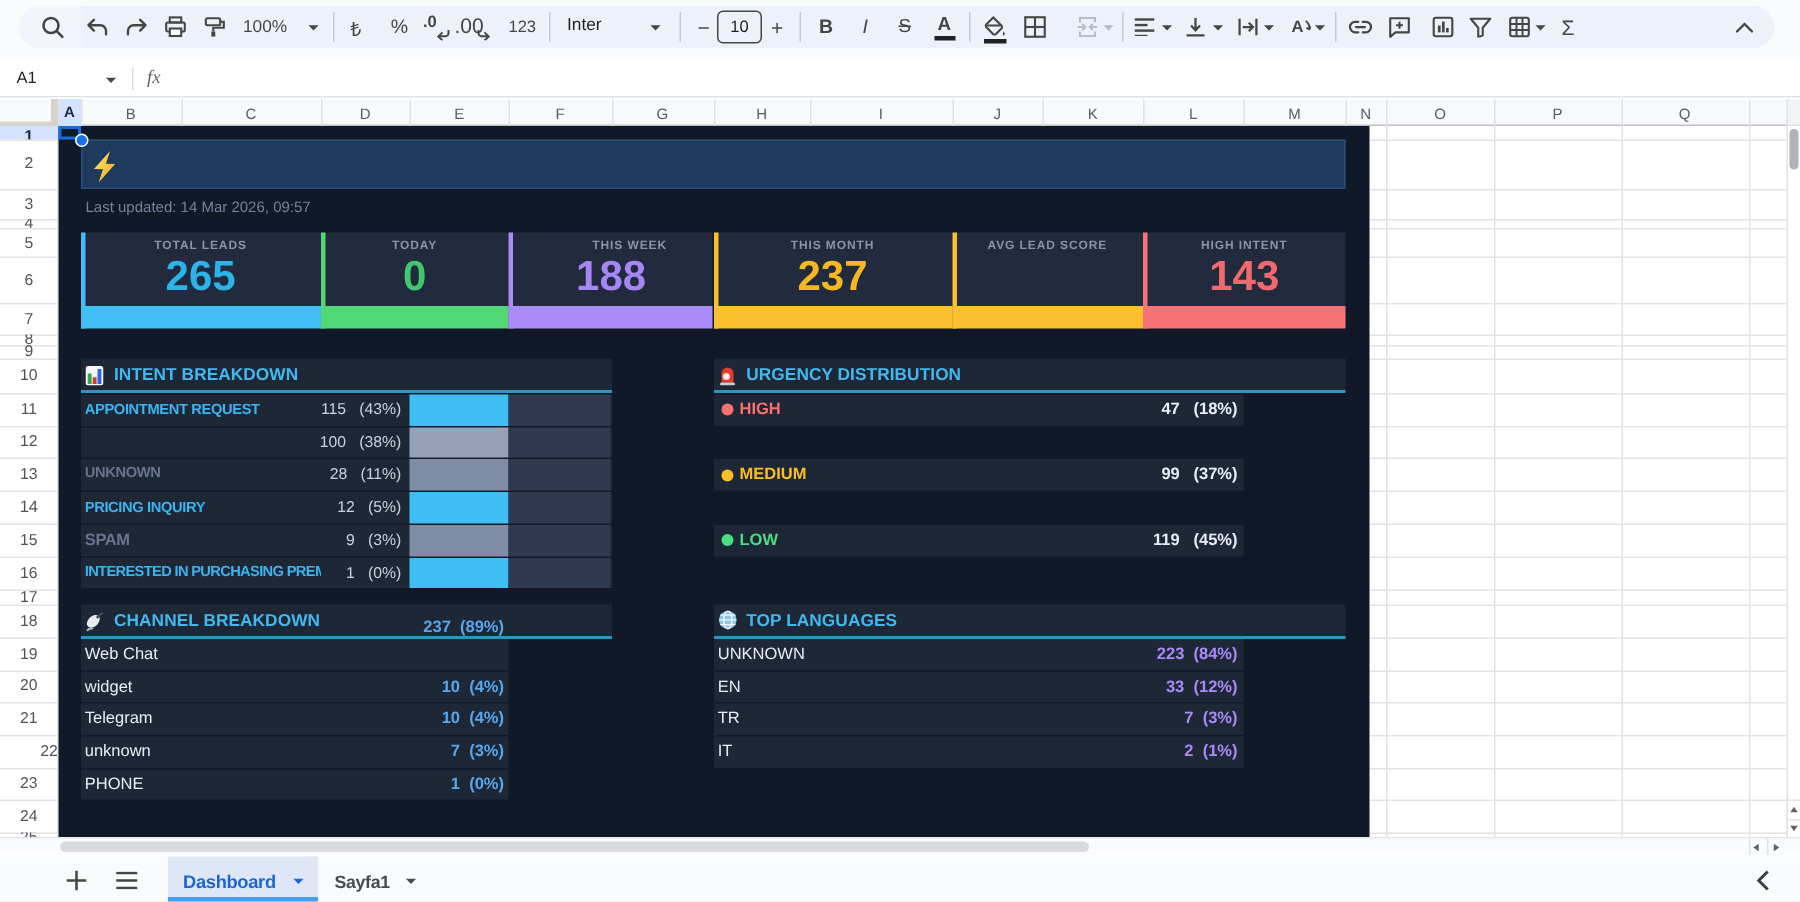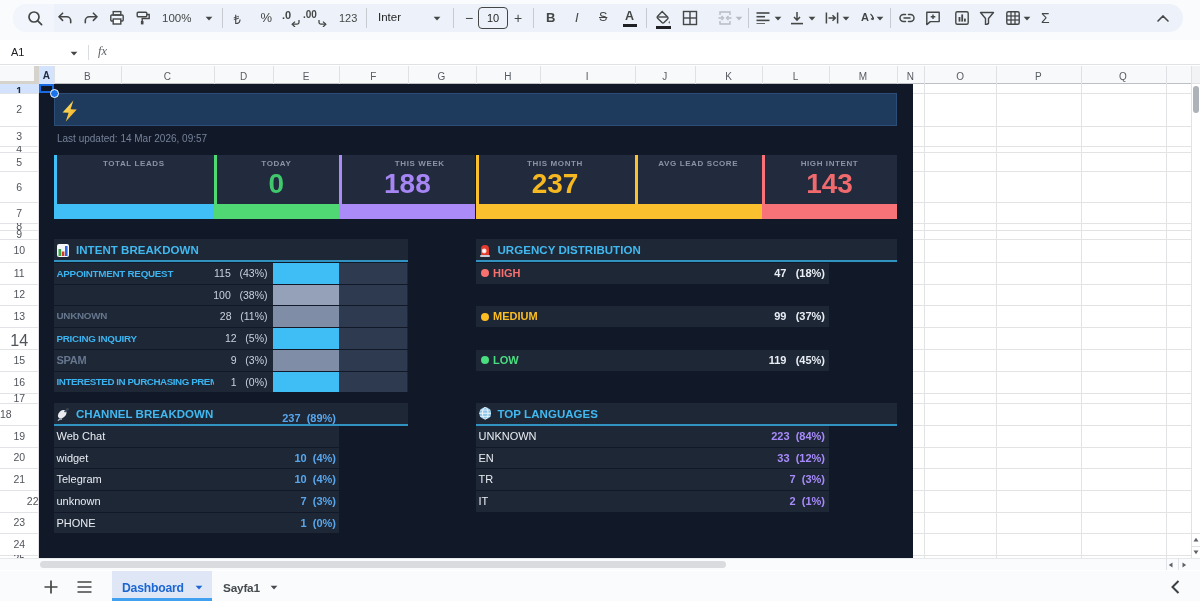--- a/index.html
+++ b/index.html
@@ -41,21 +41,21 @@
       <path d="M0.6 0.8 L4 4.4 L7.4 0.8 Z" fill="#444746"></path>
     </svg>
 <div class="ab" style="left:222.0px;top:8px;width:1px;height:20px;background:#c7cad1"></div>
 <div class="ab" style="left:233.5px;top:10px;font-size:13px;color:#444746">₺</div>
 <div class="ab" style="left:260.5px;top:10px;font-size:13px;color:#444746">%</div>
 <div class="ab" style="left:282px;top:9px;font-size:11px;font-weight:bold;color:#444746">.0</div>
 <svg class="ab" style="left:290.5px;top:18.5px" width="9" height="8" viewBox="0 0 9 8">
       <path d="M8 1 v2.2 a2 2 0 0 1 -2 2 H1.5" fill="none" stroke="#444746" stroke-width="1.3"></path>
       <path d="M4 2.6 L1.2 5.3 L4 8" fill="none" stroke="#444746" stroke-width="1.3"></path>
     </svg>
-<div class="ab" style="left:303px;top:9px;font-size:10px;font-weight:bold;color:#444746">.00</div>
+<div class="ab" style="left:303px;top:9px;font-size:14px;font-weight:normal;color:#444746">.00</div>
 <svg class="ab" style="left:317.5px;top:18.5px" width="9" height="8" viewBox="0 0 9 8">
       <path d="M1 1 v2.2 a2 2 0 0 0 2 2 H7.5" fill="none" stroke="#444746" stroke-width="1.3"></path>
       <path d="M5 2.6 L7.8 5.3 L5 8" fill="none" stroke="#444746" stroke-width="1.3"></path>
     </svg>
 <div class="ab" style="left:339px;top:11.5px;font-size:11px;color:#444746">123</div>
 <div class="ab" style="left:366.0px;top:8px;width:1px;height:20px;background:#c7cad1"></div>
 <div class="ab" style="left:378px;top:11px;font-size:11.5px;color:#1f1f1f">Inter</div>
 <svg class="ab" style="left:433.0px;top:15.5px" width="8" height="5" viewBox="0 0 8 5">
       <path d="M0.6 0.8 L4 4.4 L7.4 0.8 Z" fill="#444746"></path>
     </svg>
@@ -248,37 +248,37 @@
 <div class="ab" style="left:0;top:283.7px;width:38.5px;height:1px;background:#e1e3e6"></div>
 <div class="ab" style="left:0;top:283.7px;width:38.5px;height:21.7px;overflow:hidden">
       <div style="position:absolute;left:0;width:38.5px;top:4.8px;text-align:center;font-size:10.5px;color:#50545a">12</div>
     </div>
 <div class="ab" style="left:0;top:305.4px;width:38.5px;height:1px;background:#e1e3e6"></div>
 <div class="ab" style="left:0;top:305.4px;width:38.5px;height:21.6px;overflow:hidden">
       <div style="position:absolute;left:0;width:38.5px;top:4.8px;text-align:center;font-size:10.5px;color:#50545a">13</div>
     </div>
 <div class="ab" style="left:0;top:327.0px;width:38.5px;height:1px;background:#e1e3e6"></div>
 <div class="ab" style="left:0;top:327.0px;width:38.5px;height:22.0px;overflow:hidden">
-      <div style="position:absolute;left:0;width:38.5px;top:5.0px;text-align:center;font-size:16px;color:#50545a">14</div>
+      <div style="position:absolute;left:0;width:38.5px;top:5.0px;text-align:center;font-size:11px;color:#50545a">14</div>
     </div>
 <div class="ab" style="left:0;top:349.0px;width:38.5px;height:1px;background:#e1e3e6"></div>
 <div class="ab" style="left:0;top:349.0px;width:38.5px;height:21.9px;overflow:hidden">
       <div style="position:absolute;left:0;width:38.5px;top:4.9px;text-align:center;font-size:10.5px;color:#50545a">15</div>
     </div>
 <div class="ab" style="left:0;top:370.9px;width:38.5px;height:1px;background:#e1e3e6"></div>
 <div class="ab" style="left:0;top:370.9px;width:38.5px;height:21.6px;overflow:hidden">
       <div style="position:absolute;left:0;width:38.5px;top:4.8px;text-align:center;font-size:10.5px;color:#50545a">16</div>
     </div>
 <div class="ab" style="left:0;top:392.5px;width:38.5px;height:1px;background:#e1e3e6"></div>
 <div class="ab" style="left:0;top:392.5px;width:27px;height:10.8px;overflow:hidden">
       <div style="position:absolute;left:0;width:38.5px;top:-0.6px;text-align:center;font-size:10.5px;color:#50545a">17</div>
     </div>
 <div class="ab" style="left:0;top:403.3px;width:38.5px;height:1px;background:#e1e3e6"></div>
 <div class="ab" style="left:0;top:403.3px;width:38.5px;height:21.5px;overflow:hidden">
-      <div style="position:absolute;left:0;width:38.5px;top:4.8px;text-align:left;font-size:10.5px;color:#50545a">18</div>
+      <div style="position:absolute;left:0;width:38.5px;top:4.8px;text-align:center;font-size:10.5px;color:#50545a">18</div>
     </div>
 <div class="ab" style="left:0;top:424.8px;width:38.5px;height:1px;background:#e1e3e6"></div>
 <div class="ab" style="left:0;top:424.8px;width:38.5px;height:21.9px;overflow:hidden">
       <div style="position:absolute;left:0;width:38.5px;top:4.9px;text-align:center;font-size:10.5px;color:#50545a">19</div>
     </div>
 <div class="ab" style="left:0;top:446.7px;width:38.5px;height:1px;background:#e1e3e6"></div>
 <div class="ab" style="left:0;top:446.7px;width:38.5px;height:21.5px;overflow:hidden">
       <div style="position:absolute;left:0;width:38.5px;top:4.8px;text-align:center;font-size:10.5px;color:#50545a">20</div>
     </div>
 <div class="ab" style="left:0;top:468.2px;width:38.5px;height:1px;background:#e1e3e6"></div>
@@ -340,20 +340,21 @@
             <stop offset="1" stop-color="#eda11f"></stop>
           </linearGradient>
         </defs>
         <path d="M13.4 0.6 L2.6 12.6 L8.6 12.8 L5.8 21.6 L16.8 9.4 L10.6 9.2 Z" fill="url(#lg)"></path>
       </svg>
 <div class="ab" style="left:18.5px;top:49.0px;font-size:10px;color:#75829a">Last updated: 14 Mar 2026, 09:57</div>
 <div class="ab" style="left:15.5px;top:71.0px;width:159.5px;height:49px;background:#222b3d"></div>
 <div class="ab" style="left:15.5px;top:120.0px;width:159.5px;height:14.5px;background:#3fbff5"></div>
 <div class="ab" style="left:15.5px;top:71.0px;width:3px;height:63.5px;background:#3fbff5"></div>
 <div class="ab" style="left:15.5px;top:74.5px;width:159.5px;text-align:center;font-size:8px;font-weight:bold;letter-spacing:0.6px;color:#8a94a6">TOTAL LEADS</div>
+<div class="ab" style="left:15.5px;top:83.5px;width:159.5px;text-align:center;font-size:28px;font-weight:bold;color:#2cb3e9">265</div>
 <div class="ab" style="left:175.0px;top:71.0px;width:125.8px;height:49px;background:#222b3d"></div>
 <div class="ab" style="left:175.0px;top:120.0px;width:125.8px;height:14.5px;background:#4fd873"></div>
 <div class="ab" style="left:175.0px;top:71.0px;width:3px;height:63.5px;background:#4fd873"></div>
 <div class="ab" style="left:175.0px;top:74.5px;width:125.8px;text-align:center;font-size:8px;font-weight:bold;letter-spacing:0.6px;color:#8a94a6">TODAY</div>
 <div class="ab" style="left:175.0px;top:83.5px;width:125.8px;text-align:center;font-size:28px;font-weight:bold;color:#3fc96c">0</div>
 <div class="ab" style="left:300.8px;top:71.0px;width:136.2px;height:49px;background:#222b3d"></div>
 <div class="ab" style="left:300.8px;top:120.0px;width:136.2px;height:14.5px;background:#ab8bf8"></div>
 <div class="ab" style="left:300.8px;top:71.0px;width:3px;height:63.5px;background:#ab8bf8"></div>
 <div class="ab" style="left:300.8px;top:74.5px;width:161px;text-align:center;font-size:8px;font-weight:bold;letter-spacing:0.6px;color:#8a94a6">THIS WEEK</div>
 <div class="ab" style="left:300.8px;top:83.5px;width:136.2px;text-align:center;font-size:28px;font-weight:bold;color:#a685f5">188</div>

